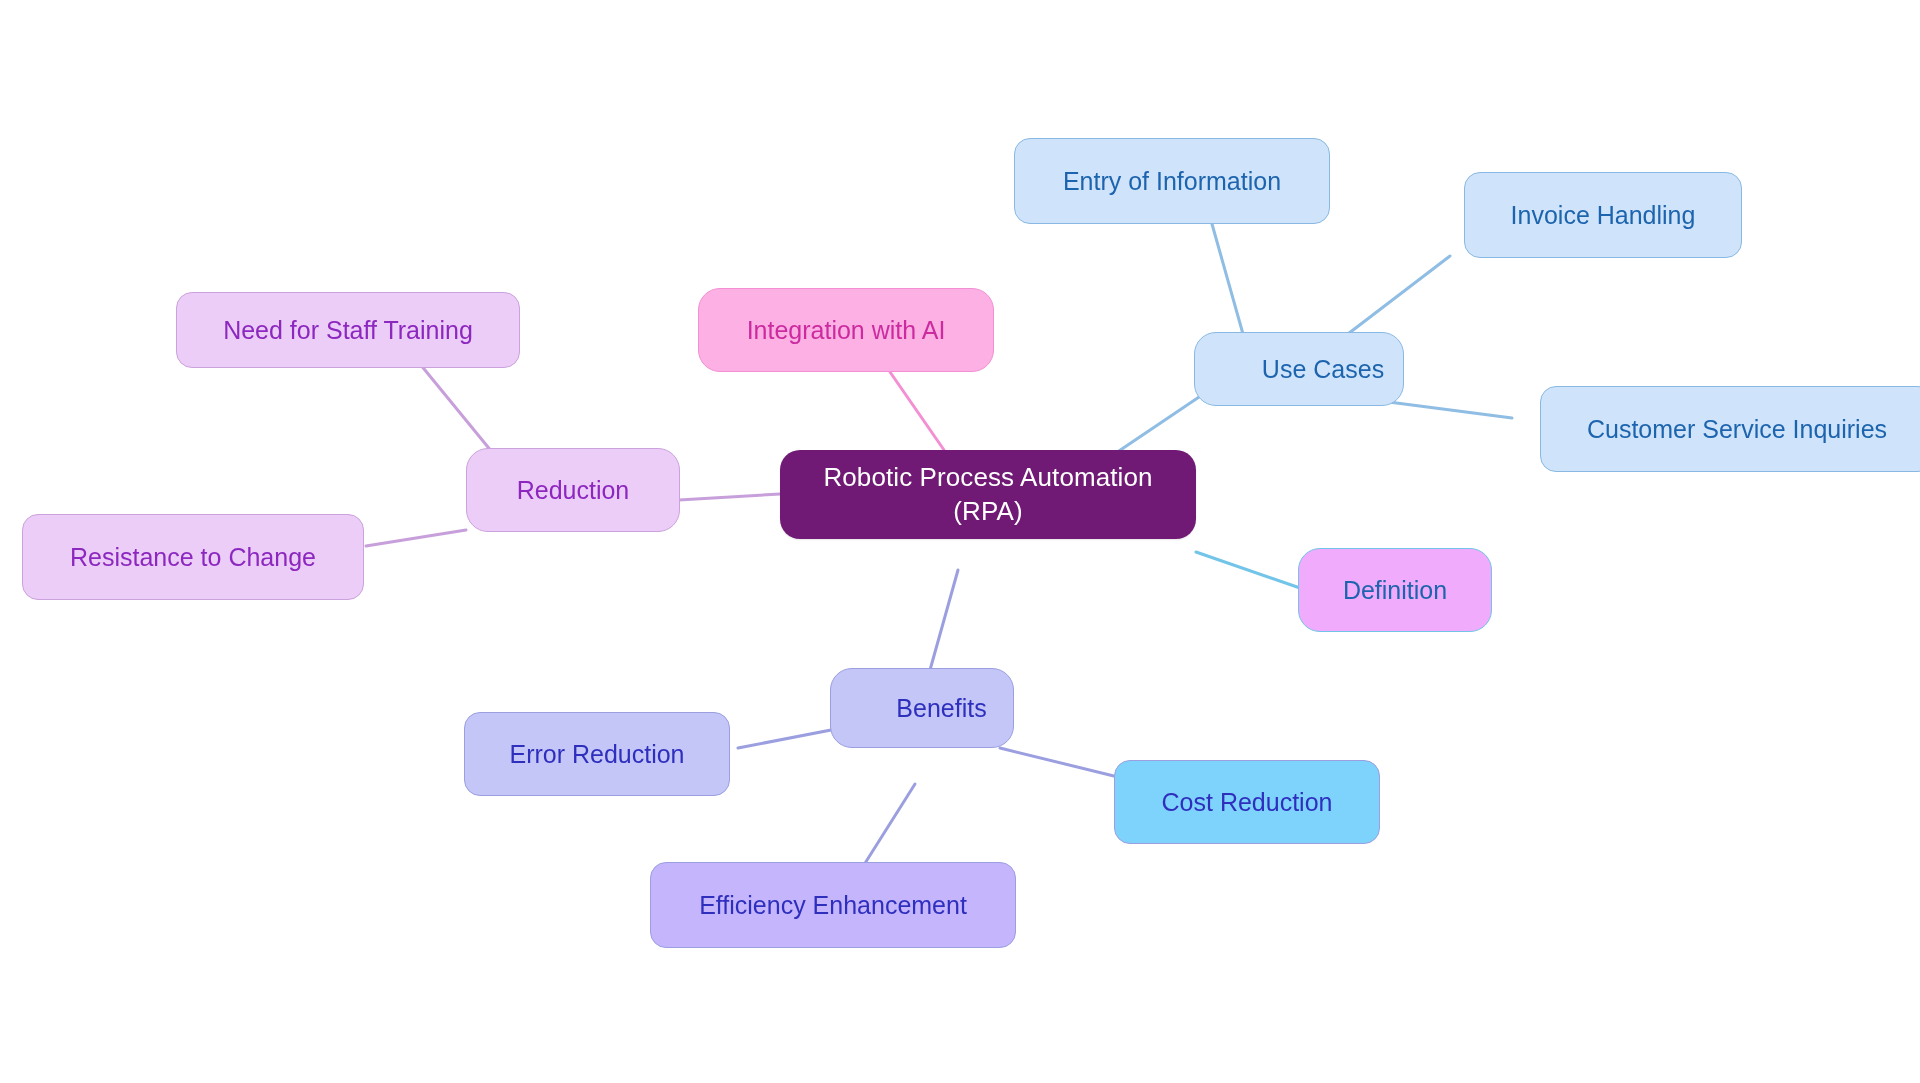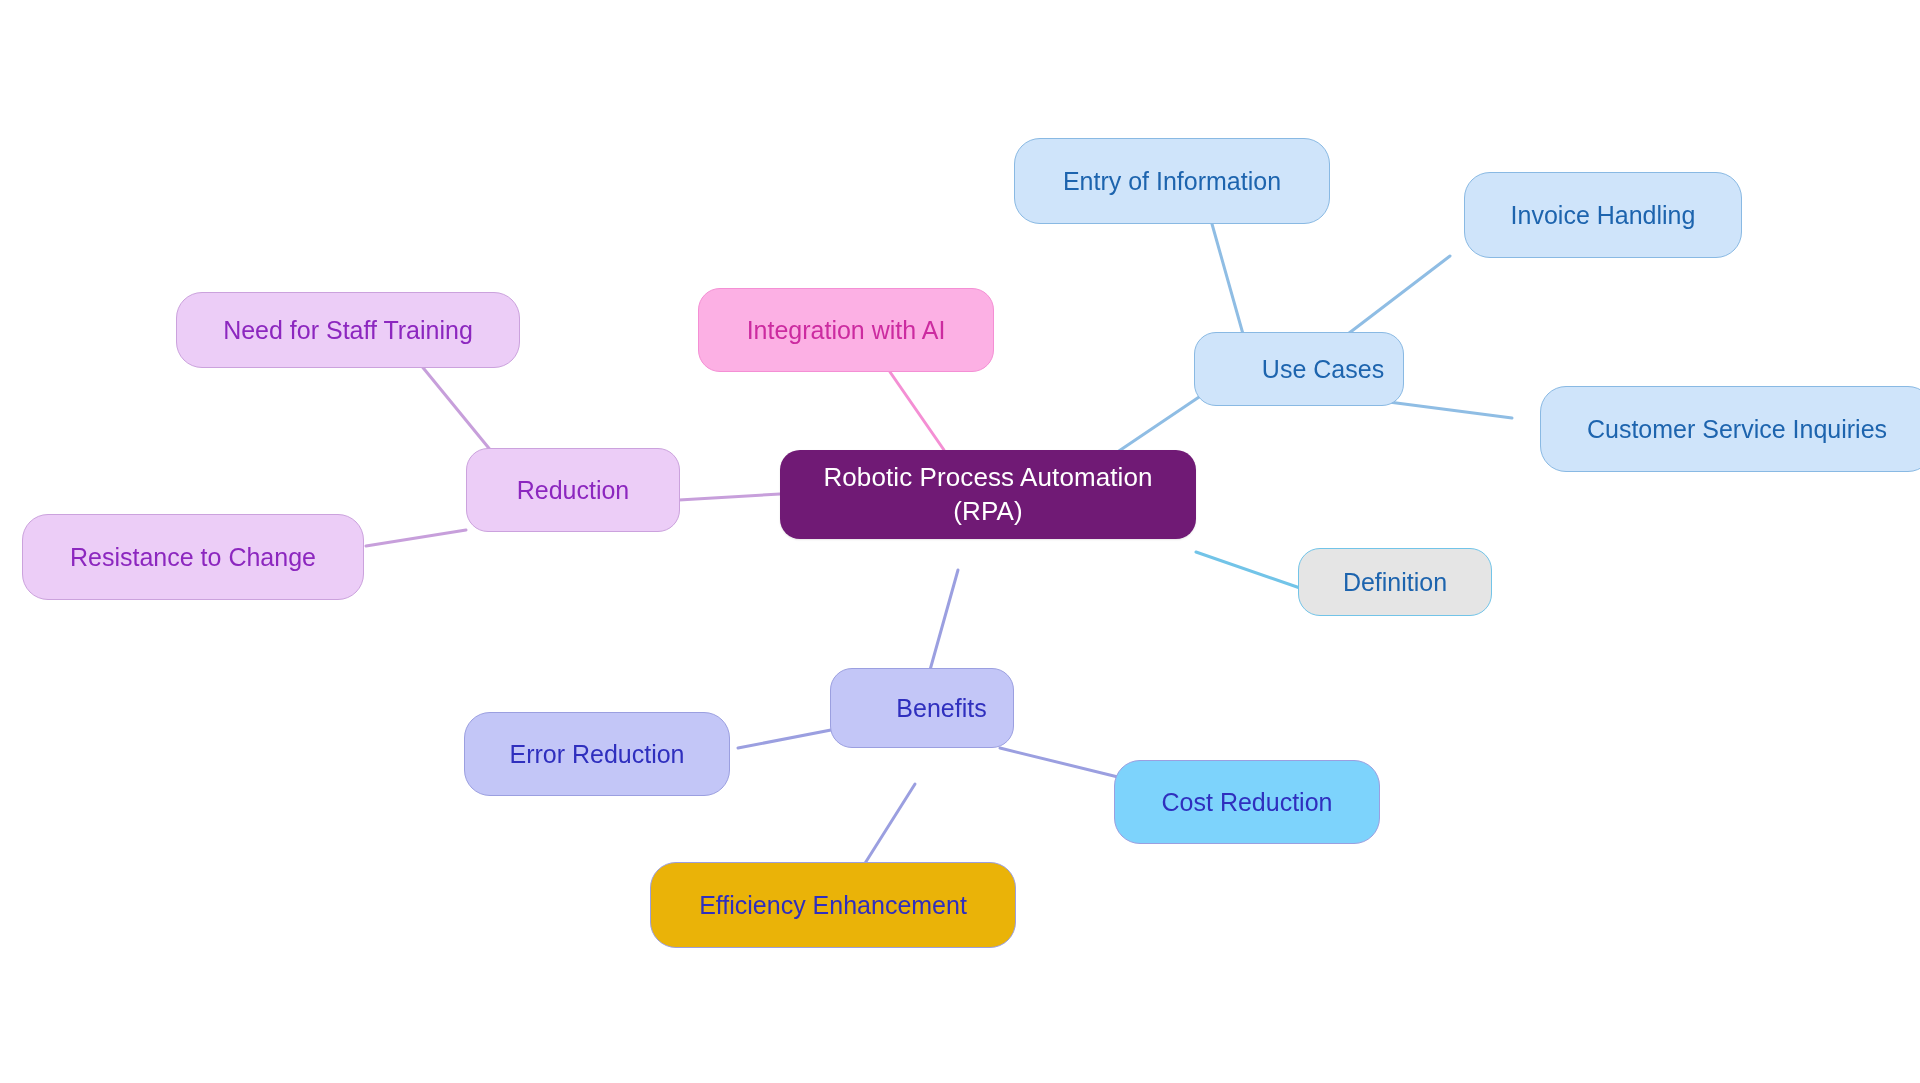--- a/index.html
+++ b/index.html
@@ -53,21 +53,21 @@
     border-radius: 20px;
     font-size: 26px;
     letter-spacing: 0.1px;
     box-shadow: 0 1px 2px rgba(0,0,0,0.10);
   }
   .node.branch {
     border-radius: 22px;
     font-size: 25px;
   }
   .node.leaf {
-    border-radius: 26px;
+    border-radius: 16px;
     font-size: 25px;
   }
 </style>
 </head>
 <body>
 
 <div id="mindmap-root">
 
   <svg id="mindmap-svg" viewBox="0 0 1920 1083">
 
@@ -112,37 +112,37 @@
   </div>
 
   <div class="node leaf" style="left:1464px; top:172px; width:278px; height:86px; background:#cfe4fa; border-color:#89b9e3; color:#1d64ae;">
     <span class="node-label">Invoice Handling</span>
   </div>
 
   <div class="node leaf" style="left:1500px; top:386px; width:394px; height:86px; background:#cfe4fa; border-color:#89b9e3; color:#1d64ae;margin-left:40px;">
     <span class="node-label">Customer Service Inquiries</span>
   </div>
 
-  <div class="node branch" style="left:1298px; top:548px; width:194px; height:68px; background:#e5e5e5; border-color:#72c4e8; color:#1d64ae;">
+  <div class="node branch" style="left:1298px; top:548px; width:194px; height:84px; background:#f0abfc; border-color:#72c4e8; color:#1d64ae;">
     <span class="node-label">Definition</span>
   </div>
 
   <div class="node branch" style="left:830px; top:668px; width:184px; height:80px; background:#c3c6f7; border-color:#9b9fe0; color:#2f2fbe;padding-left:39px;">
     <span class="node-label">Benefits</span>
   </div>
 
   <div class="node leaf" style="left:464px; top:712px; width:266px; height:84px; background:#c3c6f7; border-color:#9b9fe0; color:#2f2fbe;">
     <span class="node-label">Error Reduction</span>
   </div>
 
   <div class="node leaf" style="left:1114px; top:760px; width:266px; height:84px; background:#7dd3fc; border-color:#9b9fe0; color:#2f2fbe;">
     <span class="node-label">Cost Reduction</span>
   </div>
 
-  <div class="node leaf" style="left:650px; top:862px; width:366px; height:86px; background:#eab308; border-color:#9b9fe0; color:#2f2fbe;">
+  <div class="node leaf" style="left:650px; top:862px; width:366px; height:86px; background:#c4b5fd; border-color:#9b9fe0; color:#2f2fbe;">
     <span class="node-label">Efficiency Enhancement</span>
   </div>
 
   <div class="node branch" style="left:466px; top:448px; width:214px; height:84px; background:#eccdf7; border-color:#cba2dd; color:#8c27bf;">
     <span class="node-label">Reduction</span>
   </div>
 
   <div class="node leaf" style="left:176px; top:292px; width:344px; height:76px; background:#eccdf7; border-color:#cba2dd; color:#8c27bf;">
     <span class="node-label">Need for Staff Training</span>
   </div>

